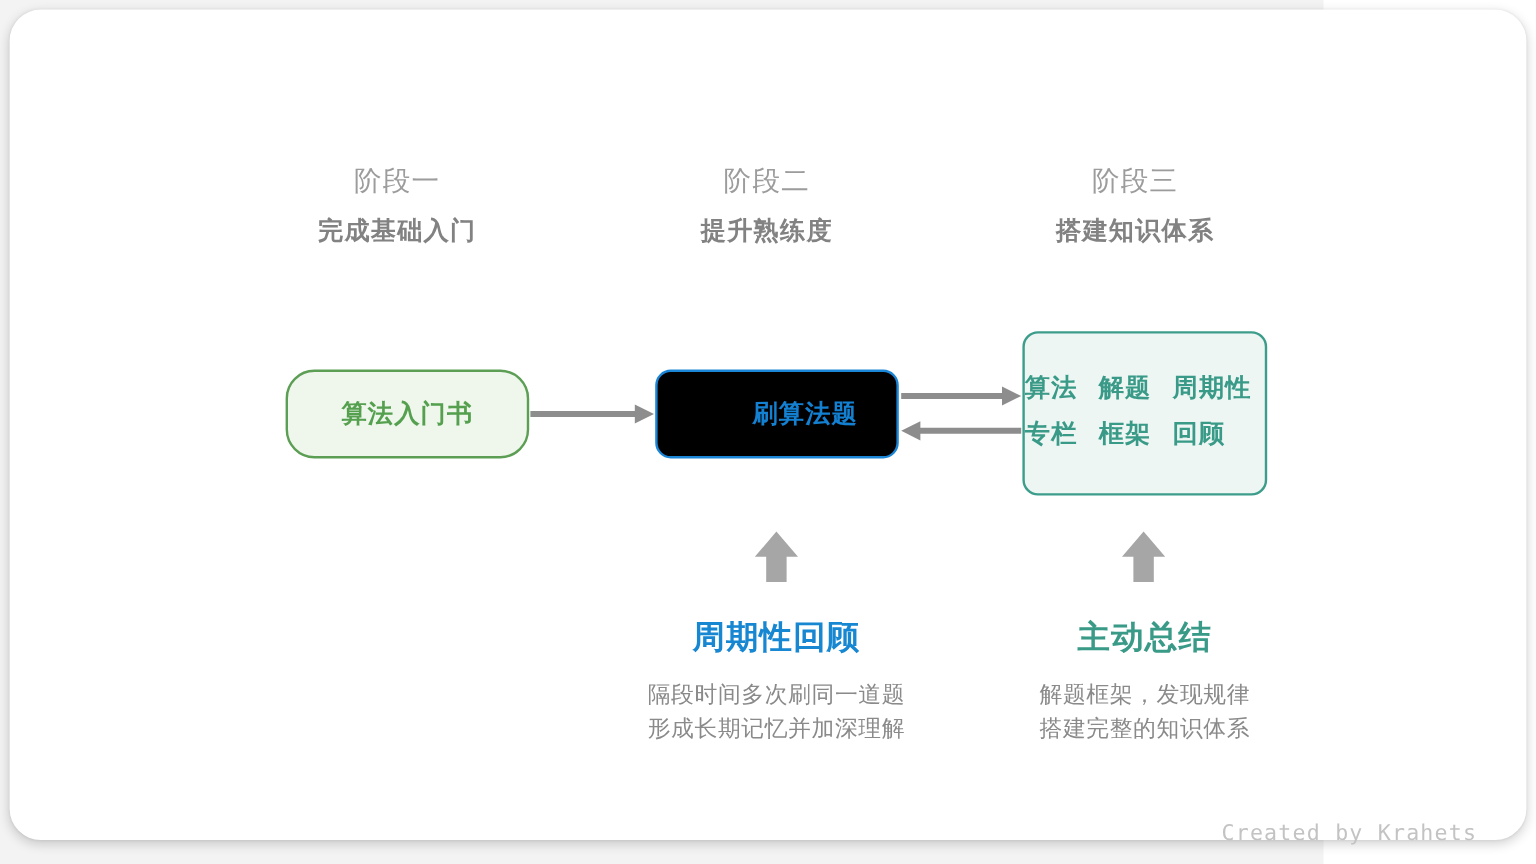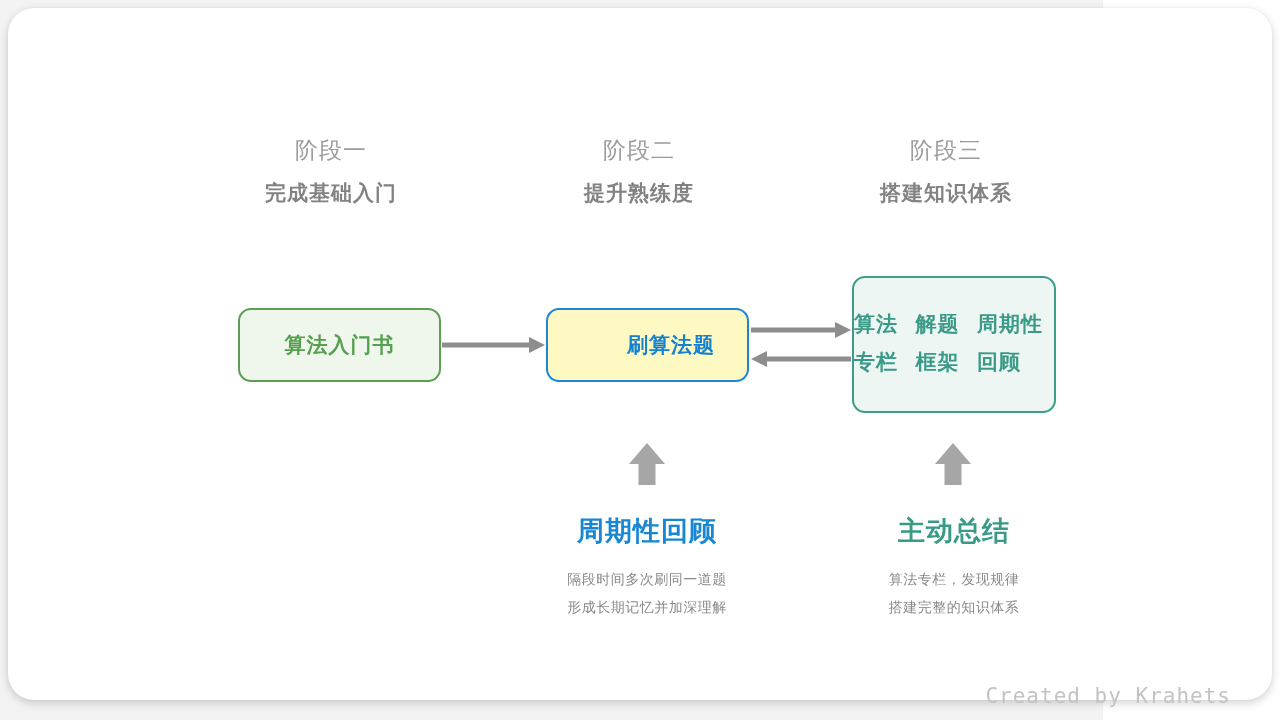--- a/index.html
+++ b/index.html
@@ -21,38 +21,38 @@
   .stage-label { font-size: 23px; color: #9c9c9c; line-height: 28px; letter-spacing: 1px; }
   .stage-subtitle { margin-top: 16px; font-size: 21px; font-weight: bold; color: #828282; line-height: 26px; letter-spacing: 1px; }
 
   
   .node {
     position: absolute;
     display: flex; flex-direction: row; align-items: center; justify-content: center;
     border-radius: 13px; border: 2px solid;
     font-weight: bold; font-size: 21px; letter-spacing: 1px; font-family: Liberation Mono, monospace;
   }
-  .node-1 { left: 230px; top: 300px; width: 203px; height: 74px; border-color: #5b9e54; background: #eff6ec; color: #54a04e; }
-  .node-2 { left: 538px; top: 300px; width: 203px; height: 74px; border-color: #1c86d6; background: #fef9c3; color: #1380d2; padding-left: 47px; }
+  .node-1 { left: 230px; top: 300px; width: 203px; height: 74px; border-color: #5b9e54; background: #eff6ec; color: #54a04e; border-radius: 24px; }
+  .node-2 { left: 538px; top: 300px; width: 203px; height: 74px; border-color: #1c86d6; background: #000000; color: #1380d2; padding-left: 47px; }
   .node-3 { left: 844px; top: 268px; width: 204px; height: 137px; border-color: #3c9d8b; background: #edf6f3; color: #3a9a88; line-height: 38px; }
 
   
   .arrows { position: absolute; left: 0; top: 0; width: 1280px; height: 720px; pointer-events: none; }
 
   
   .annotation { position: absolute; width: 340px; text-align: center; }
   .annotation-title { font-size: 27px; font-weight: bold; letter-spacing: 1px; line-height: 27px; }
   .annotation-title.blue { color: #1787d2; }
   .annotation-title.teal { color: #3a9a88; }
-  .annotation-desc { margin-top: 21px; font-size: 14px; color: #8a8a8a; line-height: 27.5px; letter-spacing: 0.5px; }
+  .annotation-desc { margin-top: 21px; font-size: 19px; color: #8a8a8a; line-height: 27.5px; letter-spacing: 0.5px; }
 
   .credit {
     position: absolute; right: 41px; top: 676px;
     font-family: "DejaVu Sans Mono", "Liberation Mono", monospace;
-    font-size: 21px; color: #c3c3c3; letter-spacing: 1px;
+    font-size: 18px; color: #c3c3c3; letter-spacing: 1px;
   }
 </style>
 </head>
 <body>
 
 <div class="canvas">
   <div class="card">
 
     <div class="stage" style="left:163px">
       <div class="stage-label">阶段一</div>
@@ -105,21 +105,21 @@
       <div class="annotation-title blue">周期性回顾</div>
       <div class="annotation-desc">
         <div>隔段时间多次刷同一道题</div>
         <div>形成长期记忆并加深理解</div>
       </div>
     </div>
 
     <div class="annotation" style="left:776px; top:510px">
       <div class="annotation-title teal">主动总结</div>
       <div class="annotation-desc">
-        <div>算法专栏，发现规律</div>
+        <div>解题框架，发现规律</div>
         <div>搭建完整的知识体系</div>
       </div>
     </div>
 
     <div class="credit">Created by Krahets</div>
 
   </div>
 </div>
 
 </body></html>

